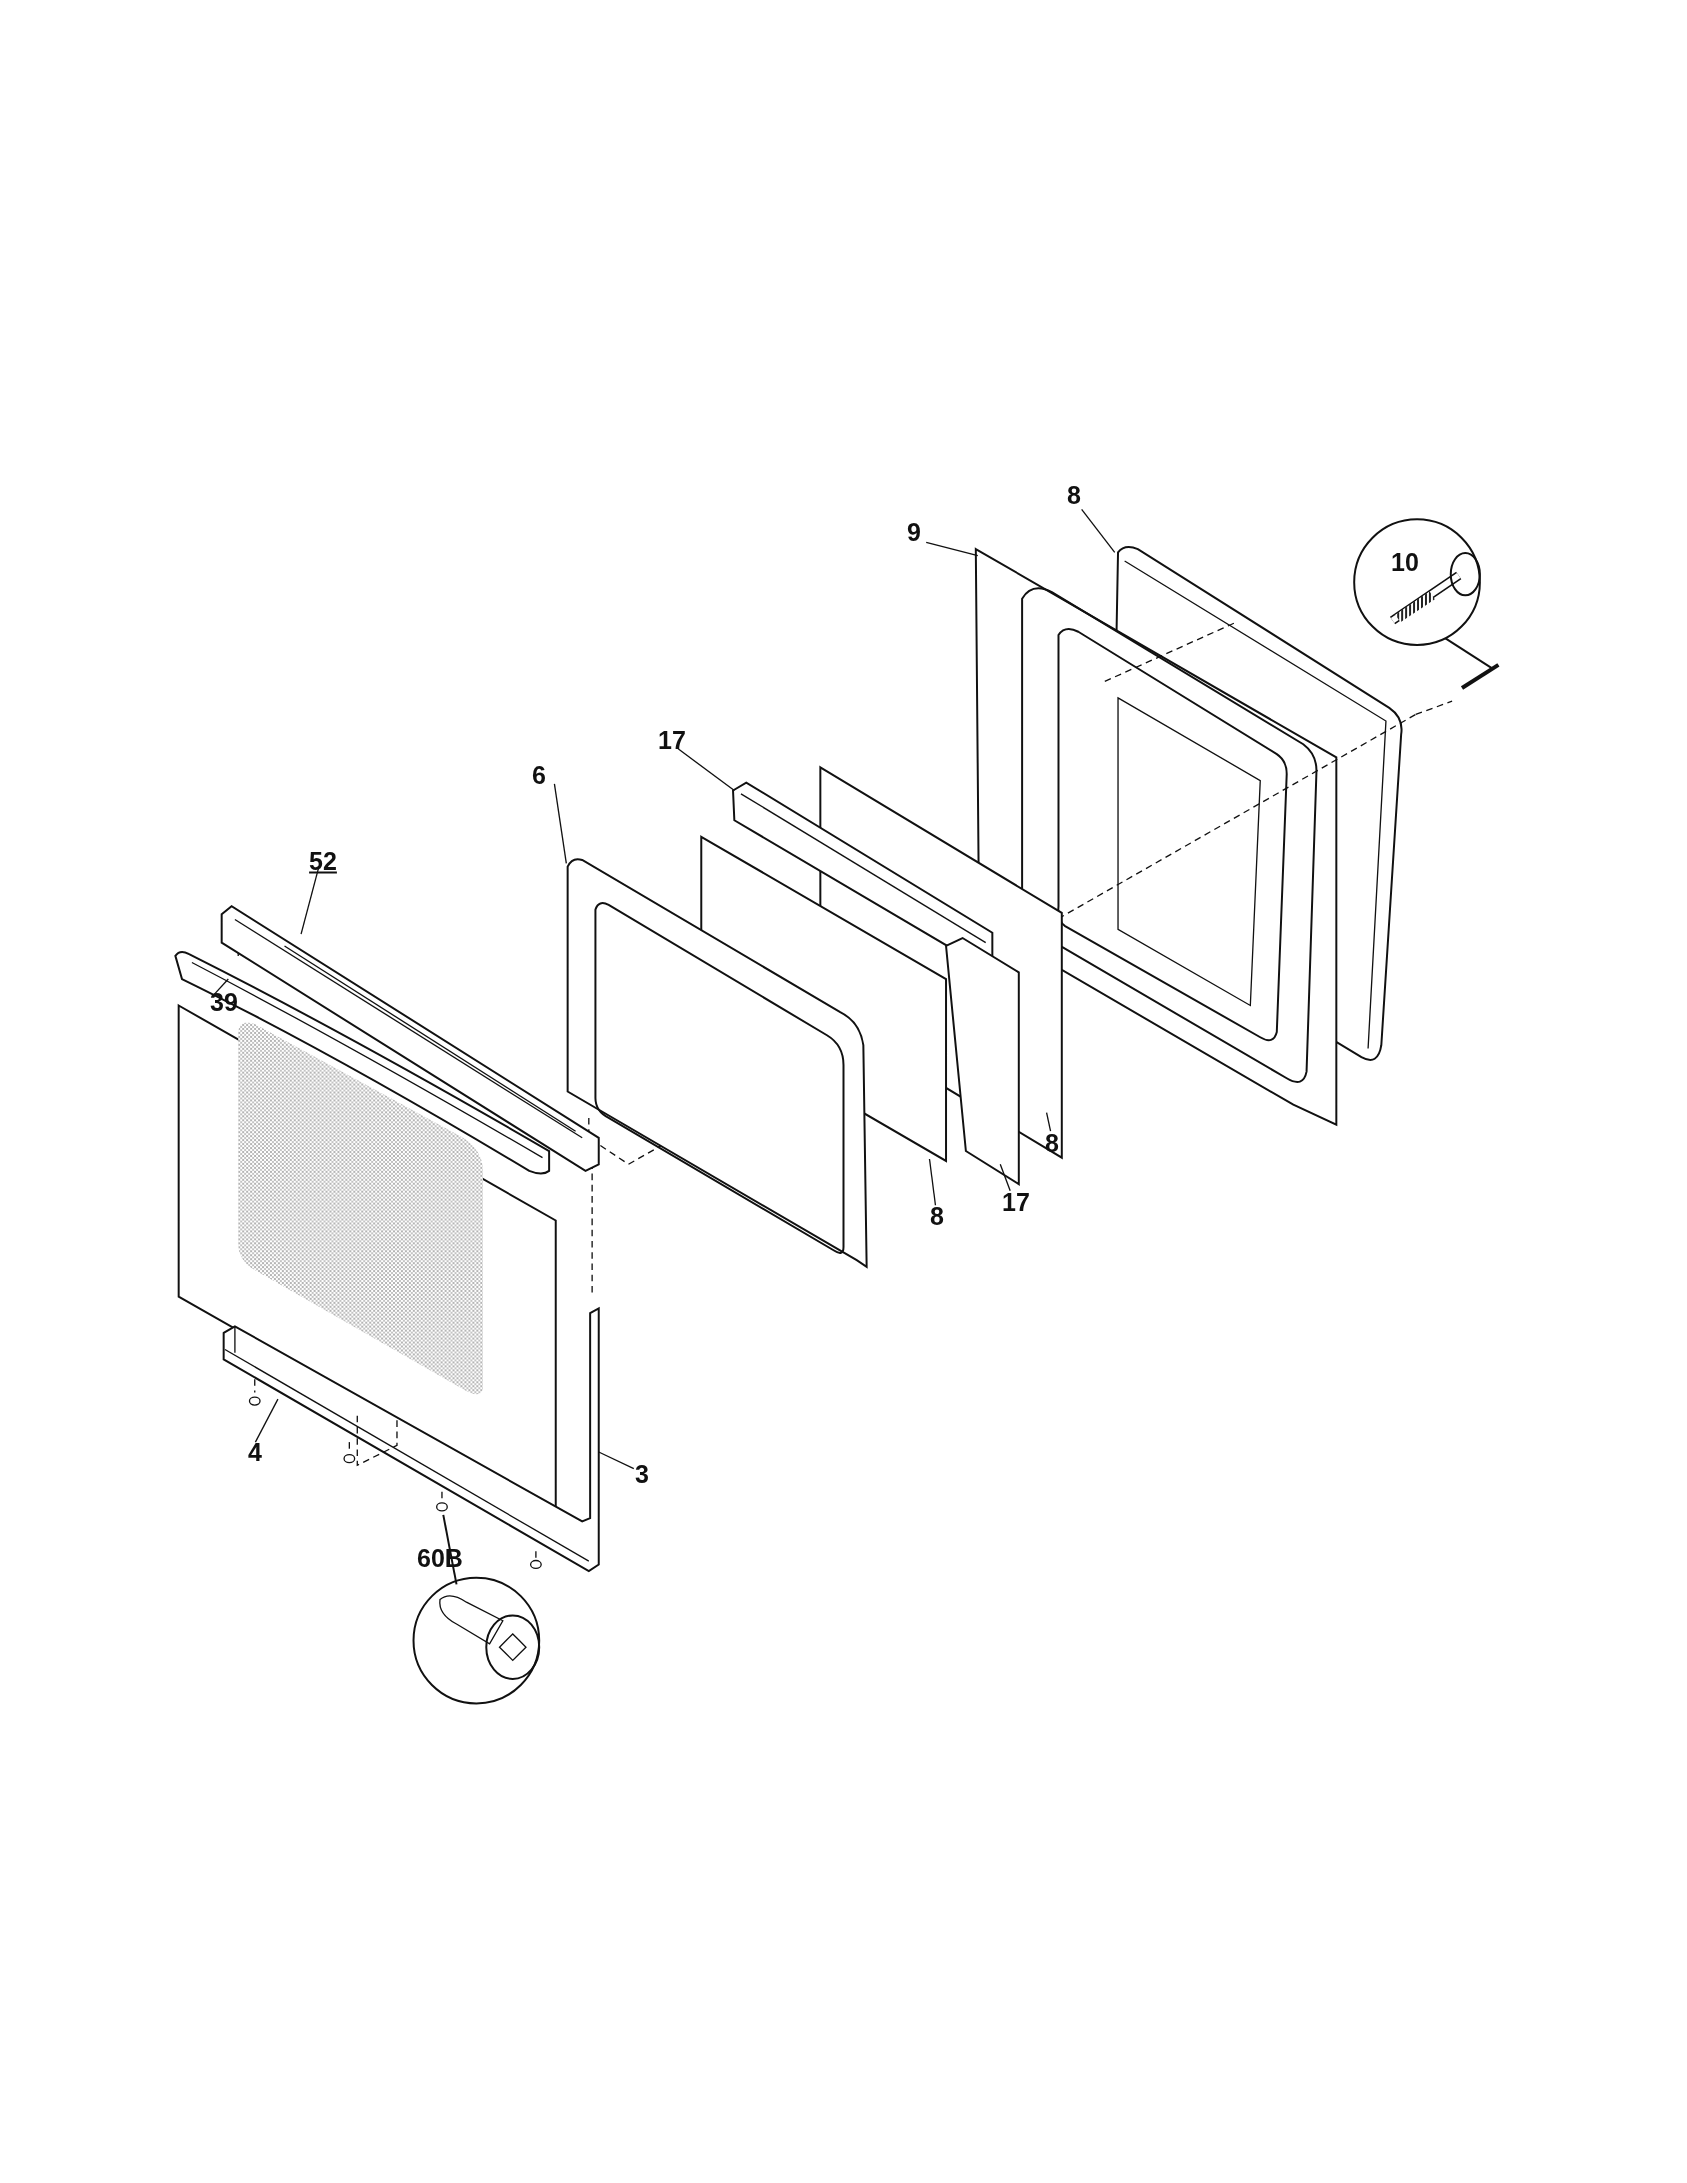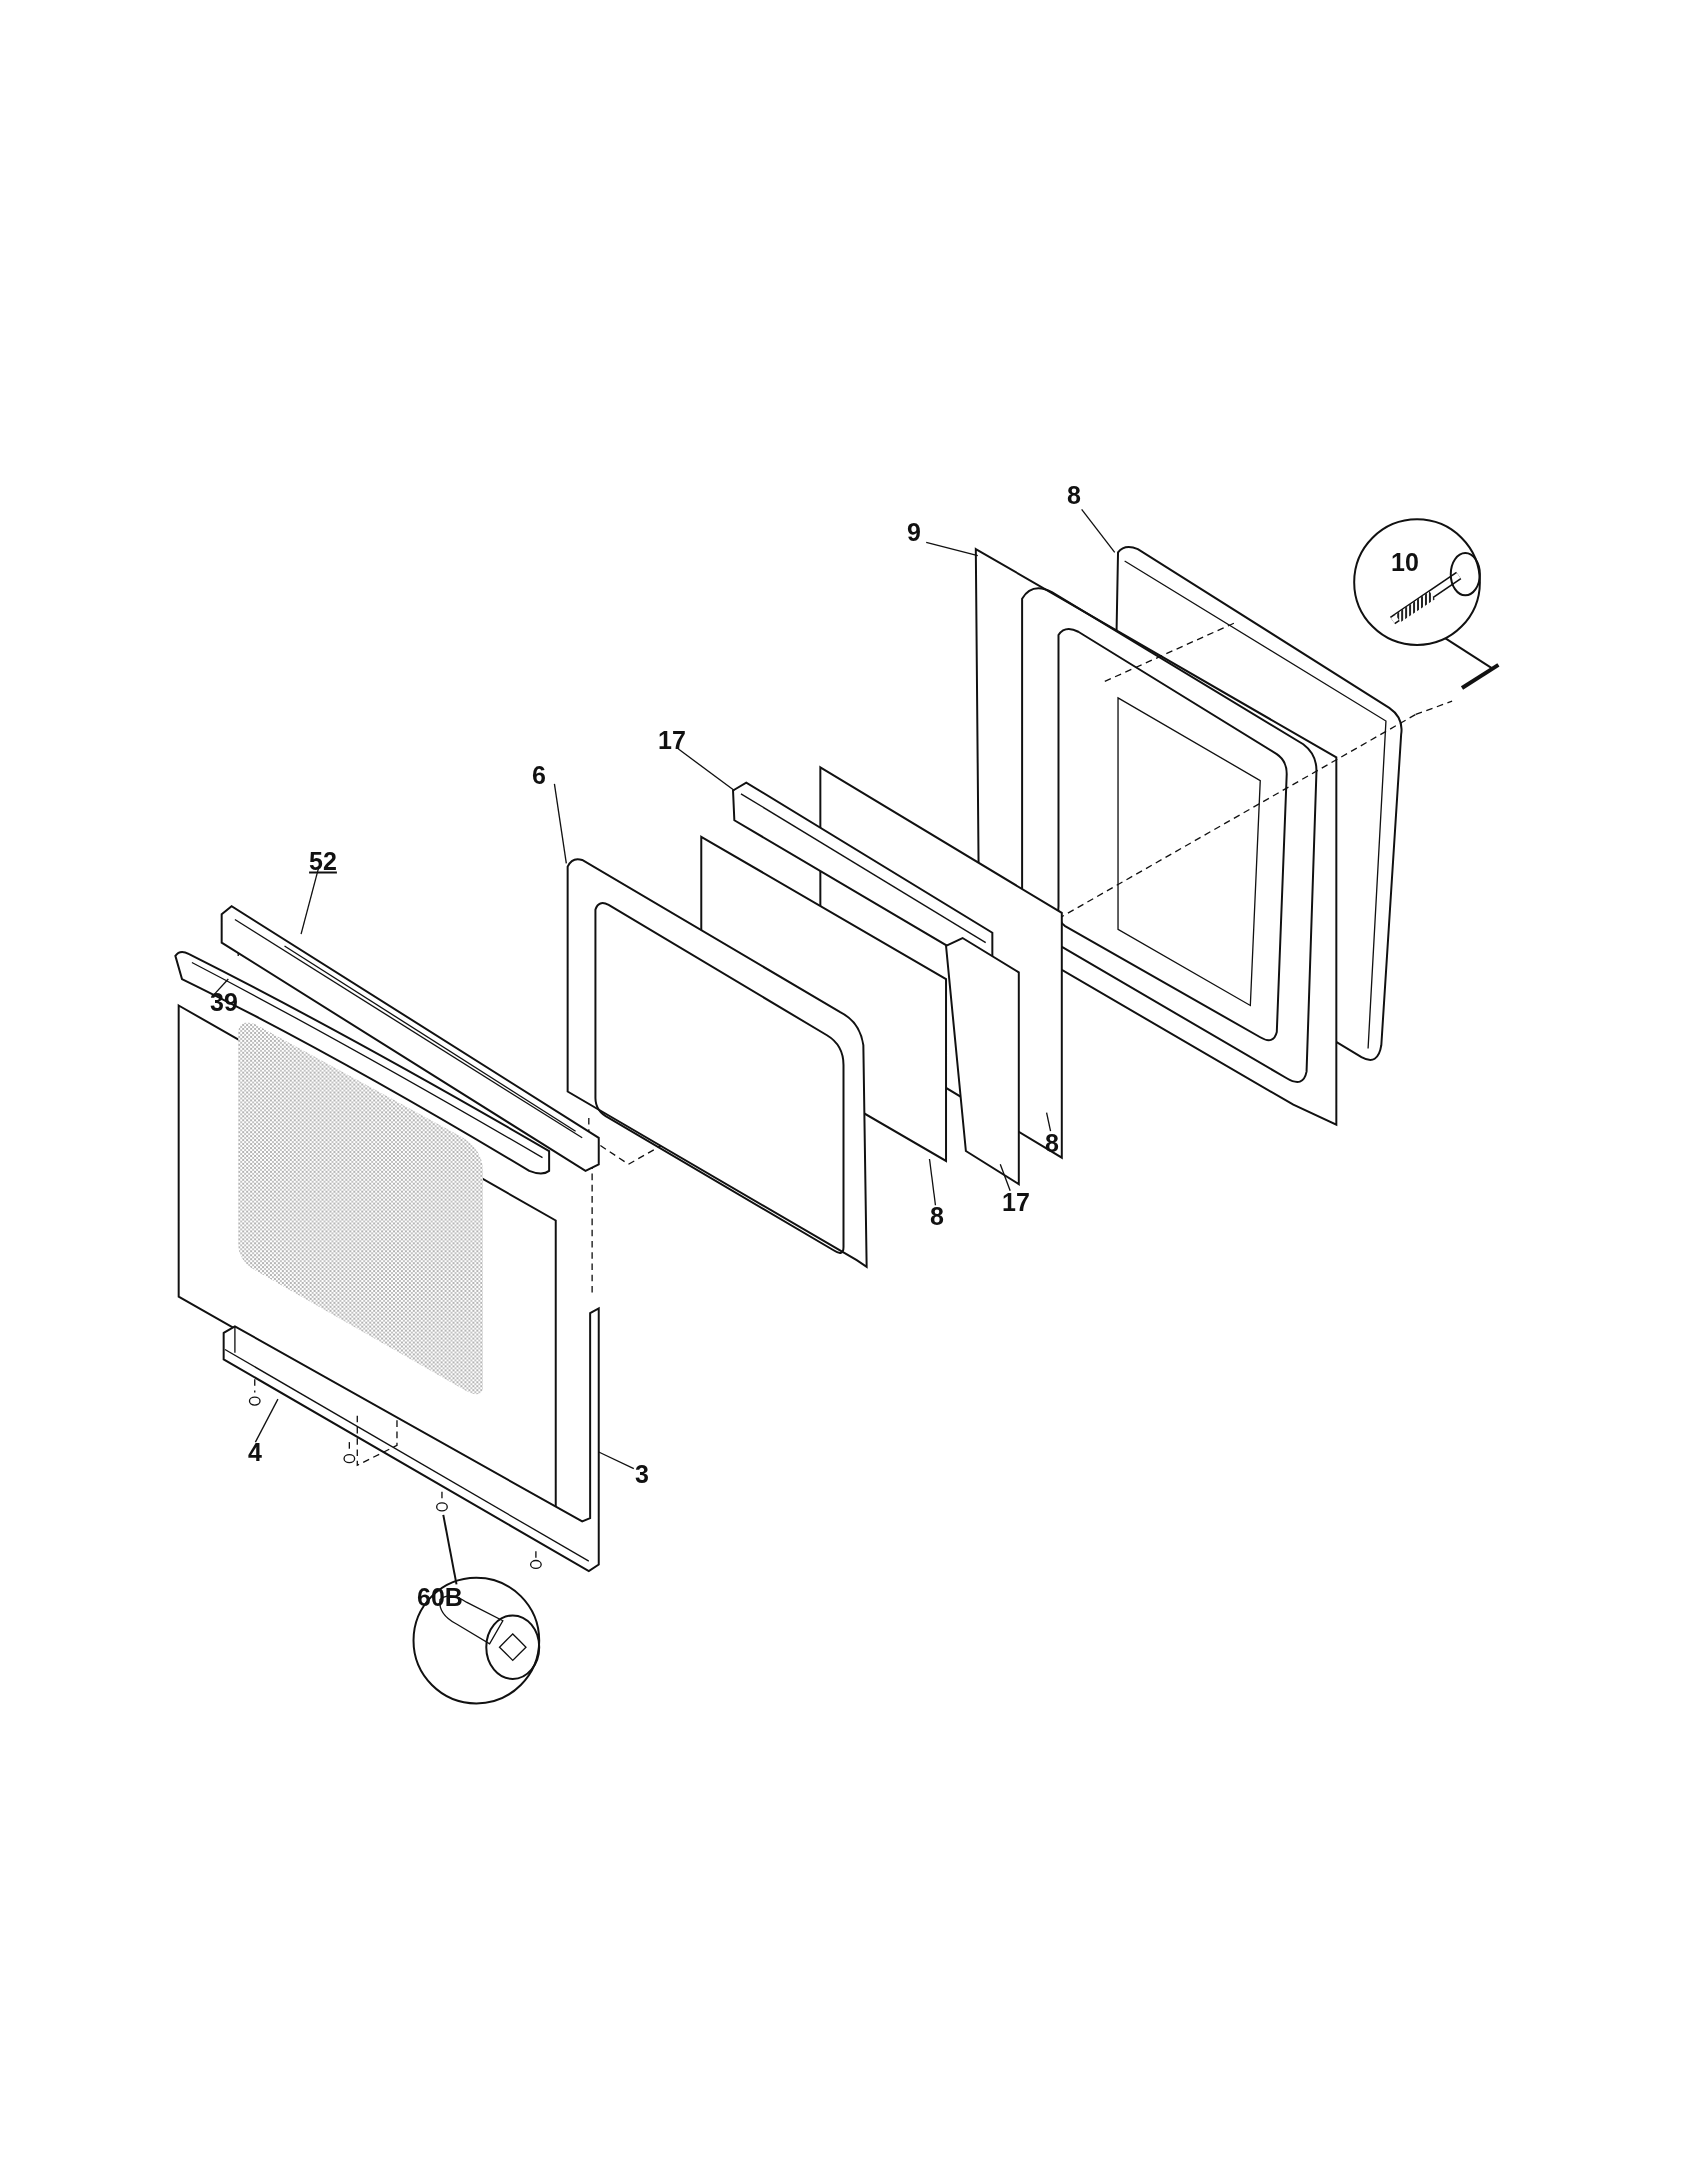--- a/index.html
+++ b/index.html
@@ -139,14 +139,14 @@
 <div class="lbl" style="left:1405px;top:562px;">10</div>
 <div class="lbl" style="left:672px;top:740px;">17</div>
 <div class="lbl" style="left:539px;top:775px;">6</div>
 <div class="lbl" style="left:323px;top:861px;text-decoration:underline;">52</div>
 <div class="lbl" style="left:208px;top:1002px;margin-left:16px;">39</div>
 <div class="lbl" style="left:1052px;top:1143px;">8</div>
 <div class="lbl" style="left:1016px;top:1202px;">17</div>
 <div class="lbl" style="left:937px;top:1216px;">8</div>
 <div class="lbl" style="left:255px;top:1452px;">4</div>
 <div class="lbl" style="left:642px;top:1474px;">3</div>
-<div class="lbl" style="left:440px;top:1597px;text-align:right;">60B</div>
+<div class="lbl" style="left:440px;top:1558px;text-align:right;">60B</div>
 
 
 </body></html>

